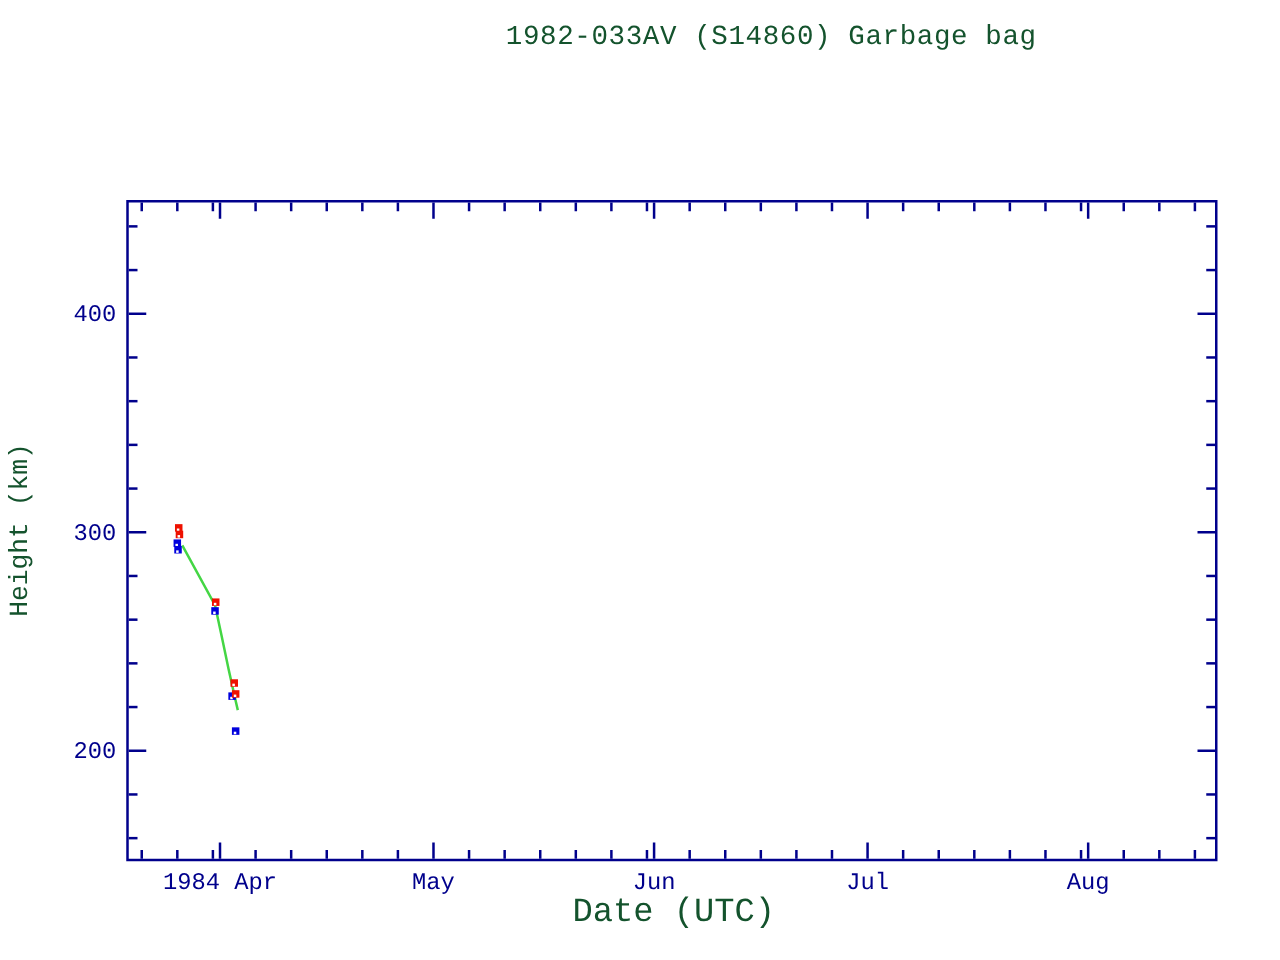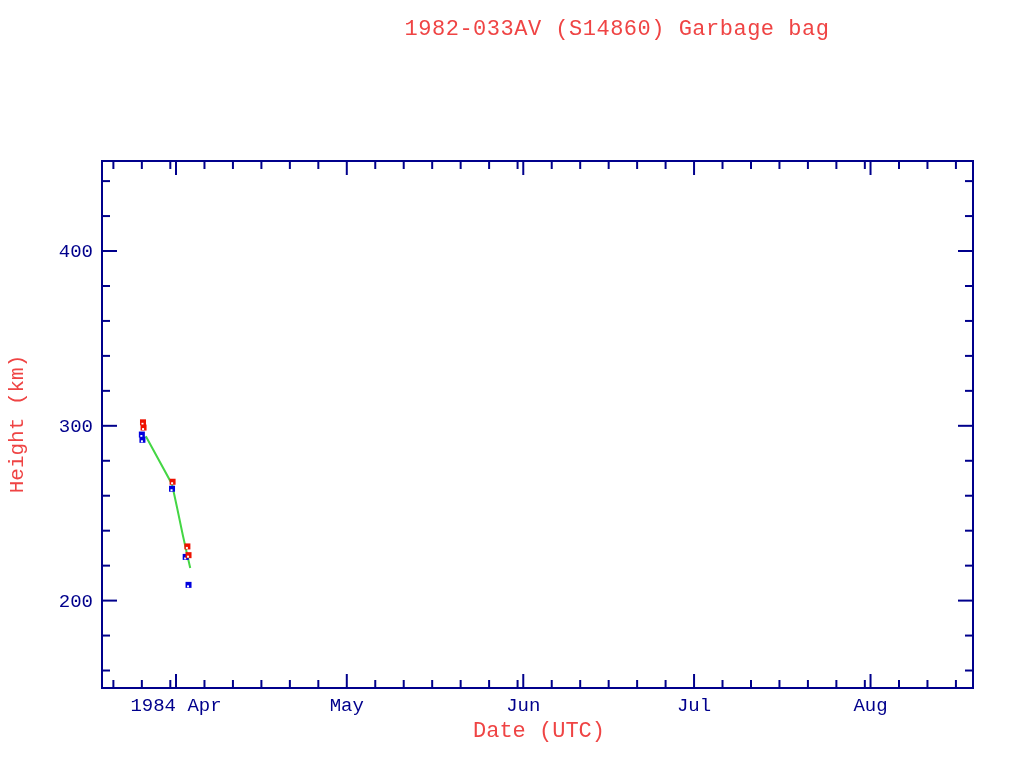--- a/index.html
+++ b/index.html
@@ -1,23 +1,23 @@
 <!DOCTYPE html>
 <html><head>
 <meta charset="utf-8">
 <style>
   html,body{margin:0;padding:0;background:#ffffff;}
   .page{position:relative;width:1024px;height:768px;background:#ffffff;overflow:hidden;
-        font-family:"Liberation Mono","DejaVu Sans Mono",monospace;color:#ef4444;}
+        font-family:"Liberation Mono","DejaVu Sans Mono",monospace;color:#14532d;}
   .chart-title{position:absolute;top:17px;left:617px;transform:translateX(-50%);
         font-size:22px;white-space:nowrap;letter-spacing:0.5px;}
   .y-label{position:absolute;left:17px;top:424px;transform:translate(-50%,-50%) rotate(-90deg);
         font-size:21px;white-space:nowrap;}
   .x-label{position:absolute;left:539px;top:731px;transform:translate(-50%,-50%);
-        font-size:22px;white-space:nowrap;}
+        font-size:27px;white-space:nowrap;}
   svg.plot{position:absolute;left:0;top:0;}
   svg.plot text{font-family:"Liberation Mono","DejaVu Sans Mono",monospace;font-size:19px;fill:#00008c;}
 </style>
 </head>
 <body>
 
 <div class="page">
   <div class="chart-title">1982-033AV (S14860) Garbage bag</div>
   <div class="y-label">Height (km)</div>
   <div class="x-label">Date (UTC)</div>

